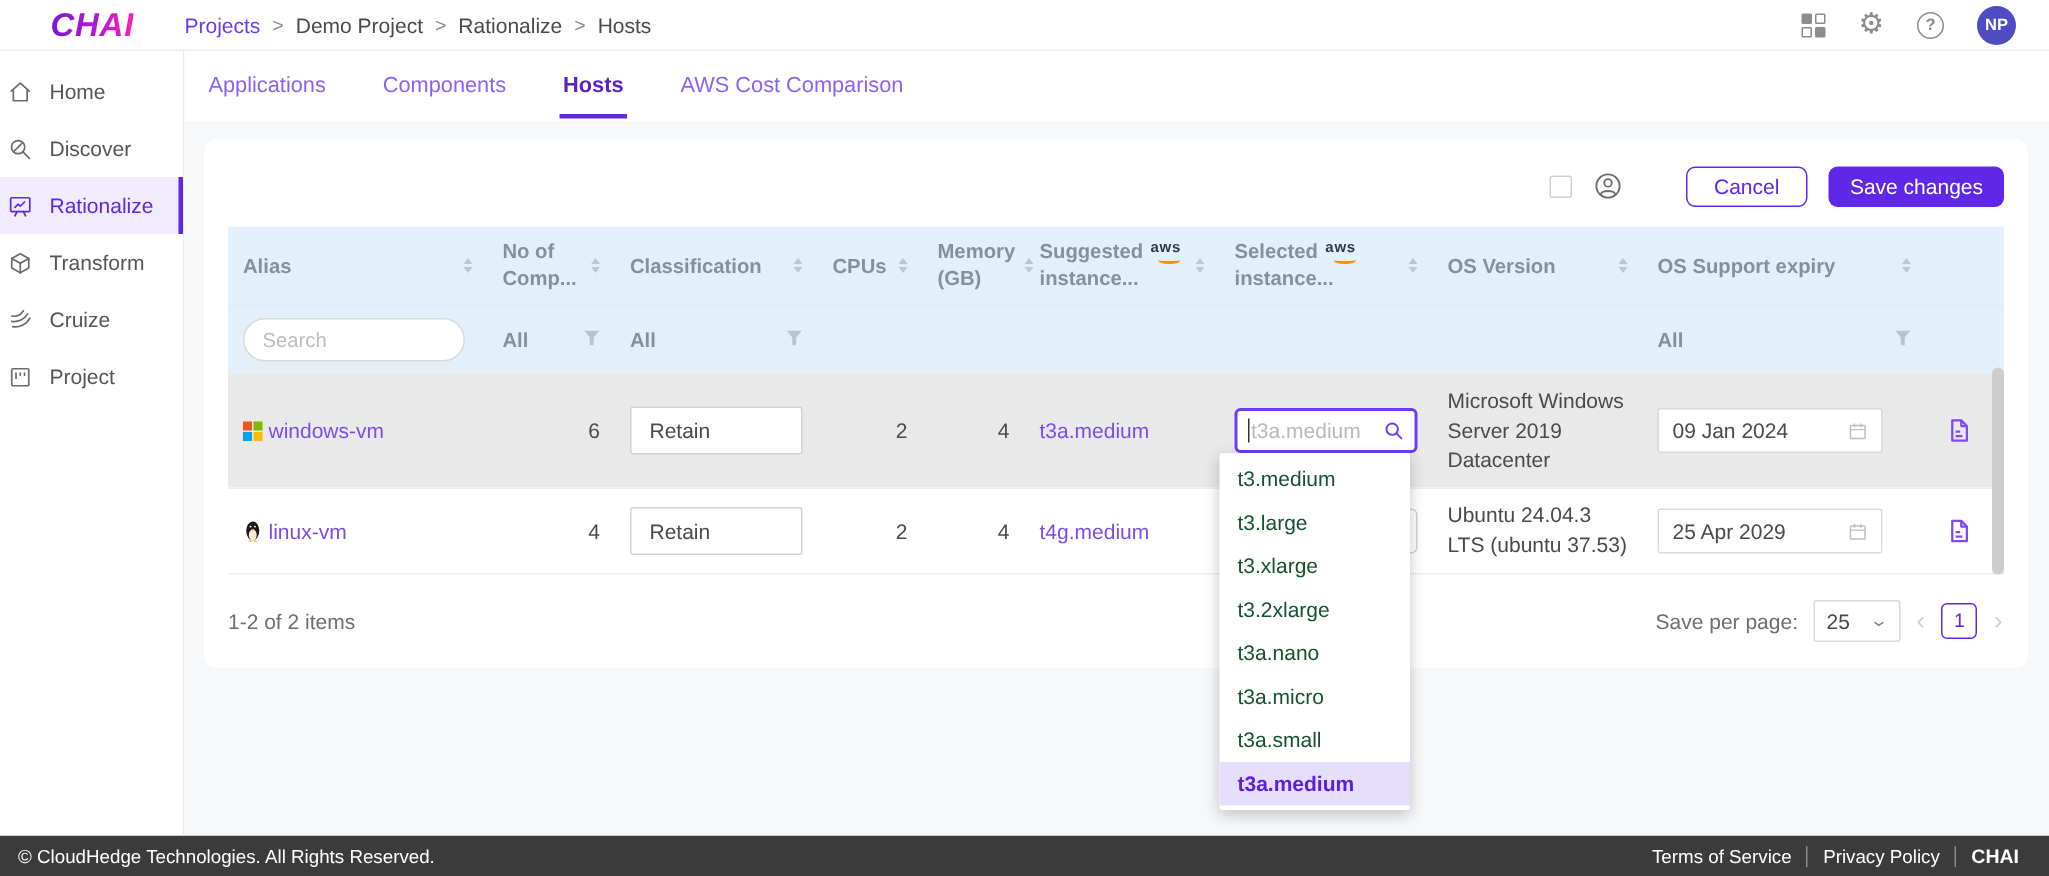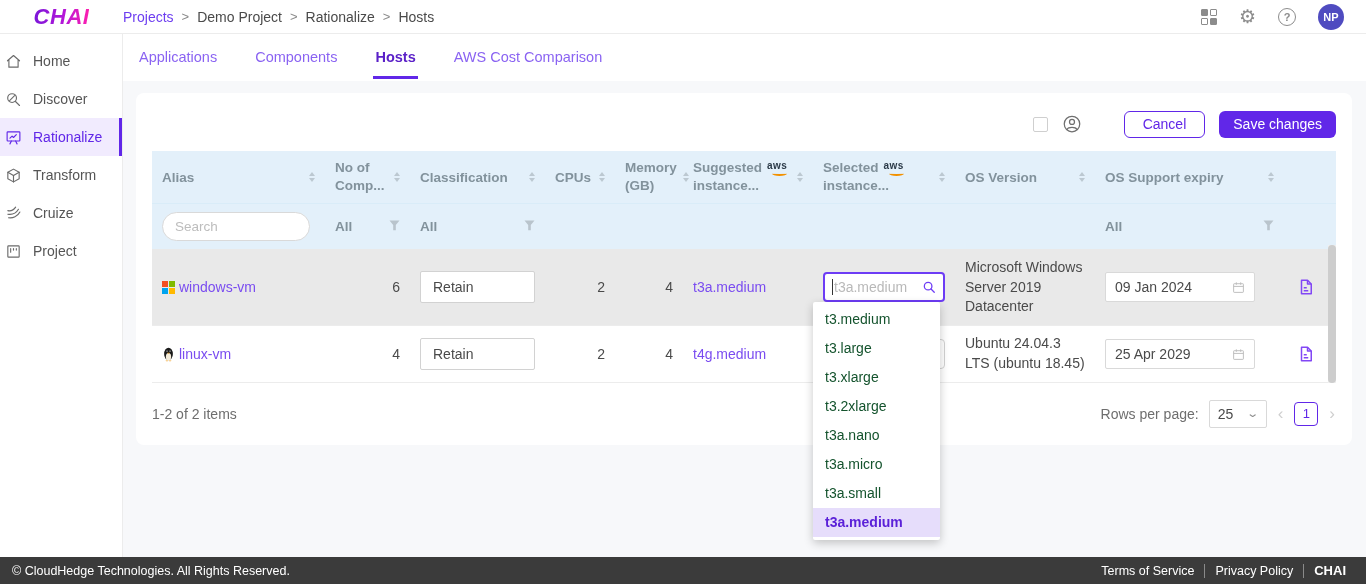--- a/index.html
+++ b/index.html
@@ -439,21 +439,21 @@
           </div>
           <div class="cell c-cpu num">2</div>
           <div class="cell c-mem num">4</div>
           <div class="cell c-sugg">
             <span class="link">t4g.medium</span>
           </div>
           <div class="cell c-sel">
             <span class="combo-ghost2"></span>
           </div>
           <div class="cell c-osv">
-              <span class="os-text">Ubuntu 24.04.3 LTS (ubuntu 18.45)</span>
+              <span class="os-text">Ubuntu 24.04.3 LTS (ubuntu 37.53)</span>
             </div>
           <div class="cell c-exp">
             <span class="date-box">
               <span>25 Apr 2029</span>
               <svg width="13" height="13" viewBox="0 0 24 24" fill="none" stroke="#bdbdbd" stroke-width="1.8">
                 <rect x="3" y="5" width="18" height="16" rx="1"></rect>
                   <line x1="8" y1="2.5" x2="8" y2="7"></line>
                   <line x1="16" y1="2.5" x2="16" y2="7"></line>
                   <line x1="3" y1="10" x2="21" y2="10"></line>
               </svg>
@@ -470,21 +470,21 @@
         </div>
 
         <span class="vscroll">
             <i></i>
           </span>
       </div>
 
       <div class="pagerow">
         <span class="page-summary">1-2 of 2 items</span>
         <div class="pager-right">
-          <span class="rpp-label">Rows per page:</span>
+          <span class="rpp-label">Save per page:</span>
           <span class="rpp-select">
             <span>25</span>
             <span class="chev">⌄</span>
           </span>
           <span class="pg-arrow">‹</span>
           <span class="pg-num">1</span>
           <span class="pg-arrow">›</span>
         </div>
       </div>
     </div>

